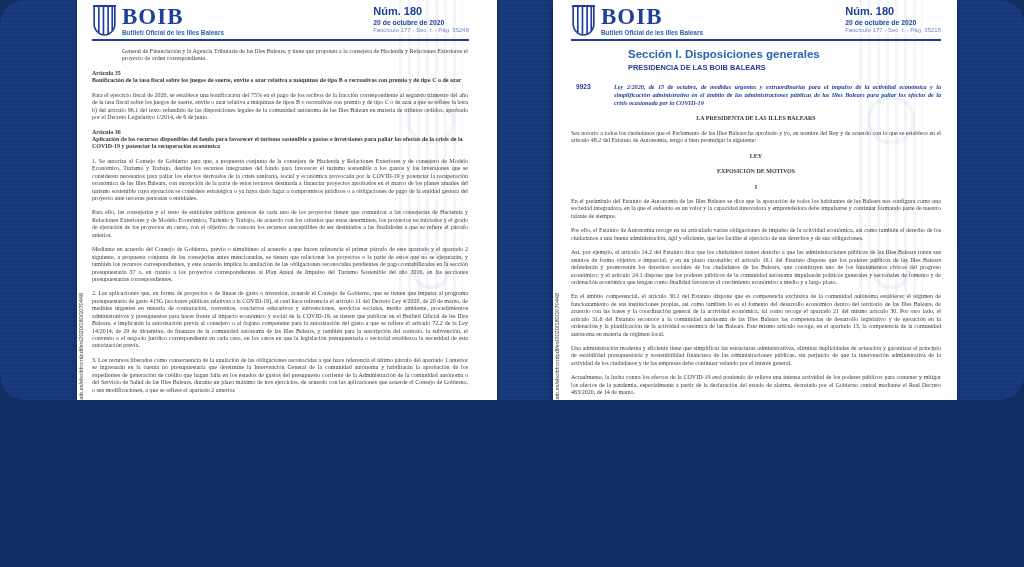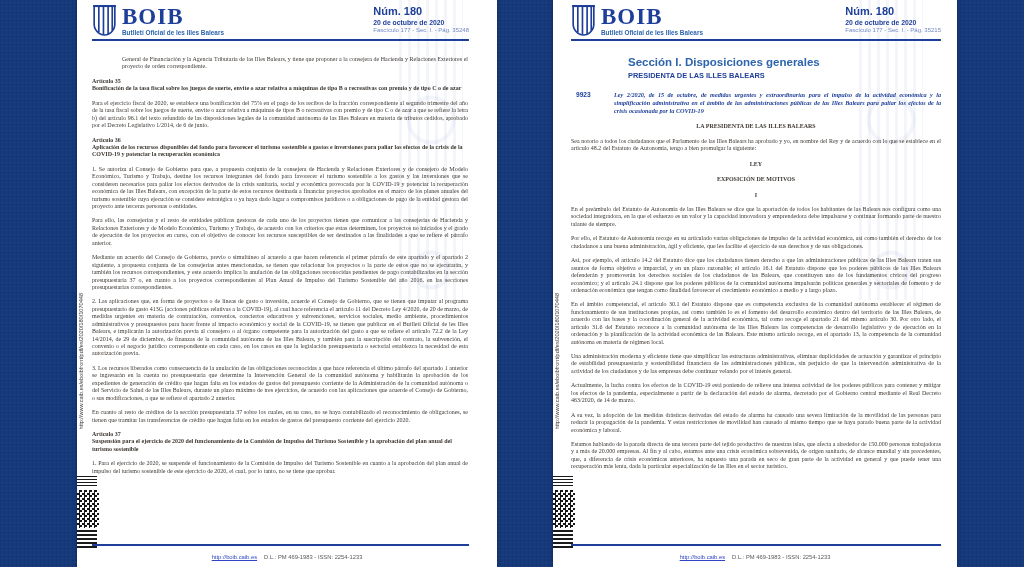--- a/index.html
+++ b/index.html
@@ -1,19 +1,19 @@
 <!DOCTYPE html>
 <html><head>
 <meta charset="utf-8">
 <style>
   html,body { margin:0; padding:0; background:#0f2c63; }
-  .stage { position:relative; width:1024px; height:567px; background:#15397B; overflow:hidden;
+  .stage { position:relative; width:1024px; height:400px; background:#15397B; overflow:hidden;
     background-image:
       repeating-linear-gradient(0deg, rgba(255,255,255,.025) 0 1px, transparent 1px 4px),
-      repeating-linear-gradient(90deg, rgba(0,0,0,.05) 0 1px, transparent 1px 4px); }
+      repeating-linear-gradient(90deg, rgba(0,0,0,.05) 0 1px, transparent 1px 4px); border-radius: 24px; }
   .page { position:absolute; top:0; height:567px; background:#fff; box-shadow:0 0 4px rgba(0,0,0,.35); }
   .page-left  { left:77px;  width:420px; }
   .page-right { left:553px; width:404px; }
 
   .watermark { position:absolute; top:0; right:34px; width:64px; height:300px; pointer-events:none;
     background:
       radial-gradient(circle at 50% 90%, transparent 15px, rgba(30,63,153,.06) 16px, rgba(30,63,153,.06) 19px, transparent 20px),
       radial-gradient(circle at 50% 40%, transparent 20px, rgba(30,63,153,.05) 21px, rgba(30,63,153,.05) 24px, transparent 25px),
       repeating-linear-gradient(90deg, rgba(30,63,153,.05) 0 3px, transparent 3px 9px); }
 
@@ -32,21 +32,21 @@
   .hdate { font-size:6.8px; font-weight:700; margin-top:1px; }
   .fascicle { font-size:6px; color:#7288c4; margin-top:1.5px; }
   .hdr-rule { position:absolute; top:39px; left:15px; right:28px; height:2px; background:#1e3f99; }
   .page-right .hdr-rule { left:18px; right:16px; }
 
   .content { position:absolute; top:48px; bottom:27px; left:15px; right:29px; overflow:hidden;
     font-family:"Liberation Serif",serif; font-size:6px; line-height:1.24; color:#3d3833; }
   .page-right .content { left:18px; right:16px; }
 
   .blk { margin-top:7px; }
-  .blk:first-child { margin-top:8px; }
+  .blk:first-child { margin-top:0; }
   .blk-cont { padding-left:30px; text-align:justify; }
   .blk-p { text-align:justify; }
   .blk-h { font-weight:700; text-align:left; }
   .blk-h + .blk-h { margin-top:0; }
   .blk-center { text-align:center; font-weight:700; margin-top:8px; }
   .blk-section { font-family:"Liberation Sans",sans-serif; font-weight:700; font-size:11.5px;
     line-height:1.1; color:#2d64ad; padding-left:57px; margin-top:29px; }
   .blk-org { font-family:"Liberation Sans",sans-serif; font-weight:700; font-size:7.4px;
     color:#1e3f99; padding-left:57px; margin-top:2px; }
   .blk-entry { display:flex; margin-top:11px; }
@@ -152,21 +152,21 @@
       <div class="hdr-right">
         <div class="issue">Núm. 180</div>
         <div class="hdate">20 de octubre de 2020</div>
         <div class="fascicle">Fascículo 177 - Sec. I. - Pág. 35215</div>
       </div>
     </div>
     <div class="hdr-rule"></div>
 
     <div class="content">
         <div class="blk blk-section">Sección I. Disposiciones generales</div>
-        <div class="blk blk-org">PRESIDENTA DE LAS ILLES BALEARS</div>
+        <div class="blk blk-org">PRESIDENCIA DE LAS BOIB BALEARS</div>
         <div class="blk blk-entry">
           <span class="entry-num">9923</span>
           <span class="entry-title">Ley 2/2020, de 15 de octubre, de medidas urgentes y extraordinarias para el impulso de la actividad económica y la simplificación administrativa en el ámbito de las administraciones públicas de las Illes Balears para paliar los efectos de la crisis ocasionada por la COVID-19</span>
         </div>
         <div class="blk blk-center">LA PRESIDENTA DE LAS ILLES BALEARS</div>
         <div class="blk blk-p">Sea notorio a todos los ciudadanos que el Parlamento de las Illes Balears ha aprobado y yo, en nombre del Rey y de acuerdo con lo que se establece en el artículo 48.2 del Estatuto de Autonomía, tengo a bien promulgar la siguiente:</div>
         <div class="blk blk-center">LEY</div>
         <div class="blk blk-center">EXPOSICIÓN DE MOTIVOS</div>
         <div class="blk blk-center">I</div>
         <div class="blk blk-p">En el preámbulo del Estatuto de Autonomía de las Illes Balears se dice que la aportación de todos los habitantes de las Balears nos configura como una sociedad integradora, en la que el esfuerzo es un valor y la capacidad innovadora y emprendedora debe impulsarse y continuar formando parte de nuestro talante de siempre.</div>

